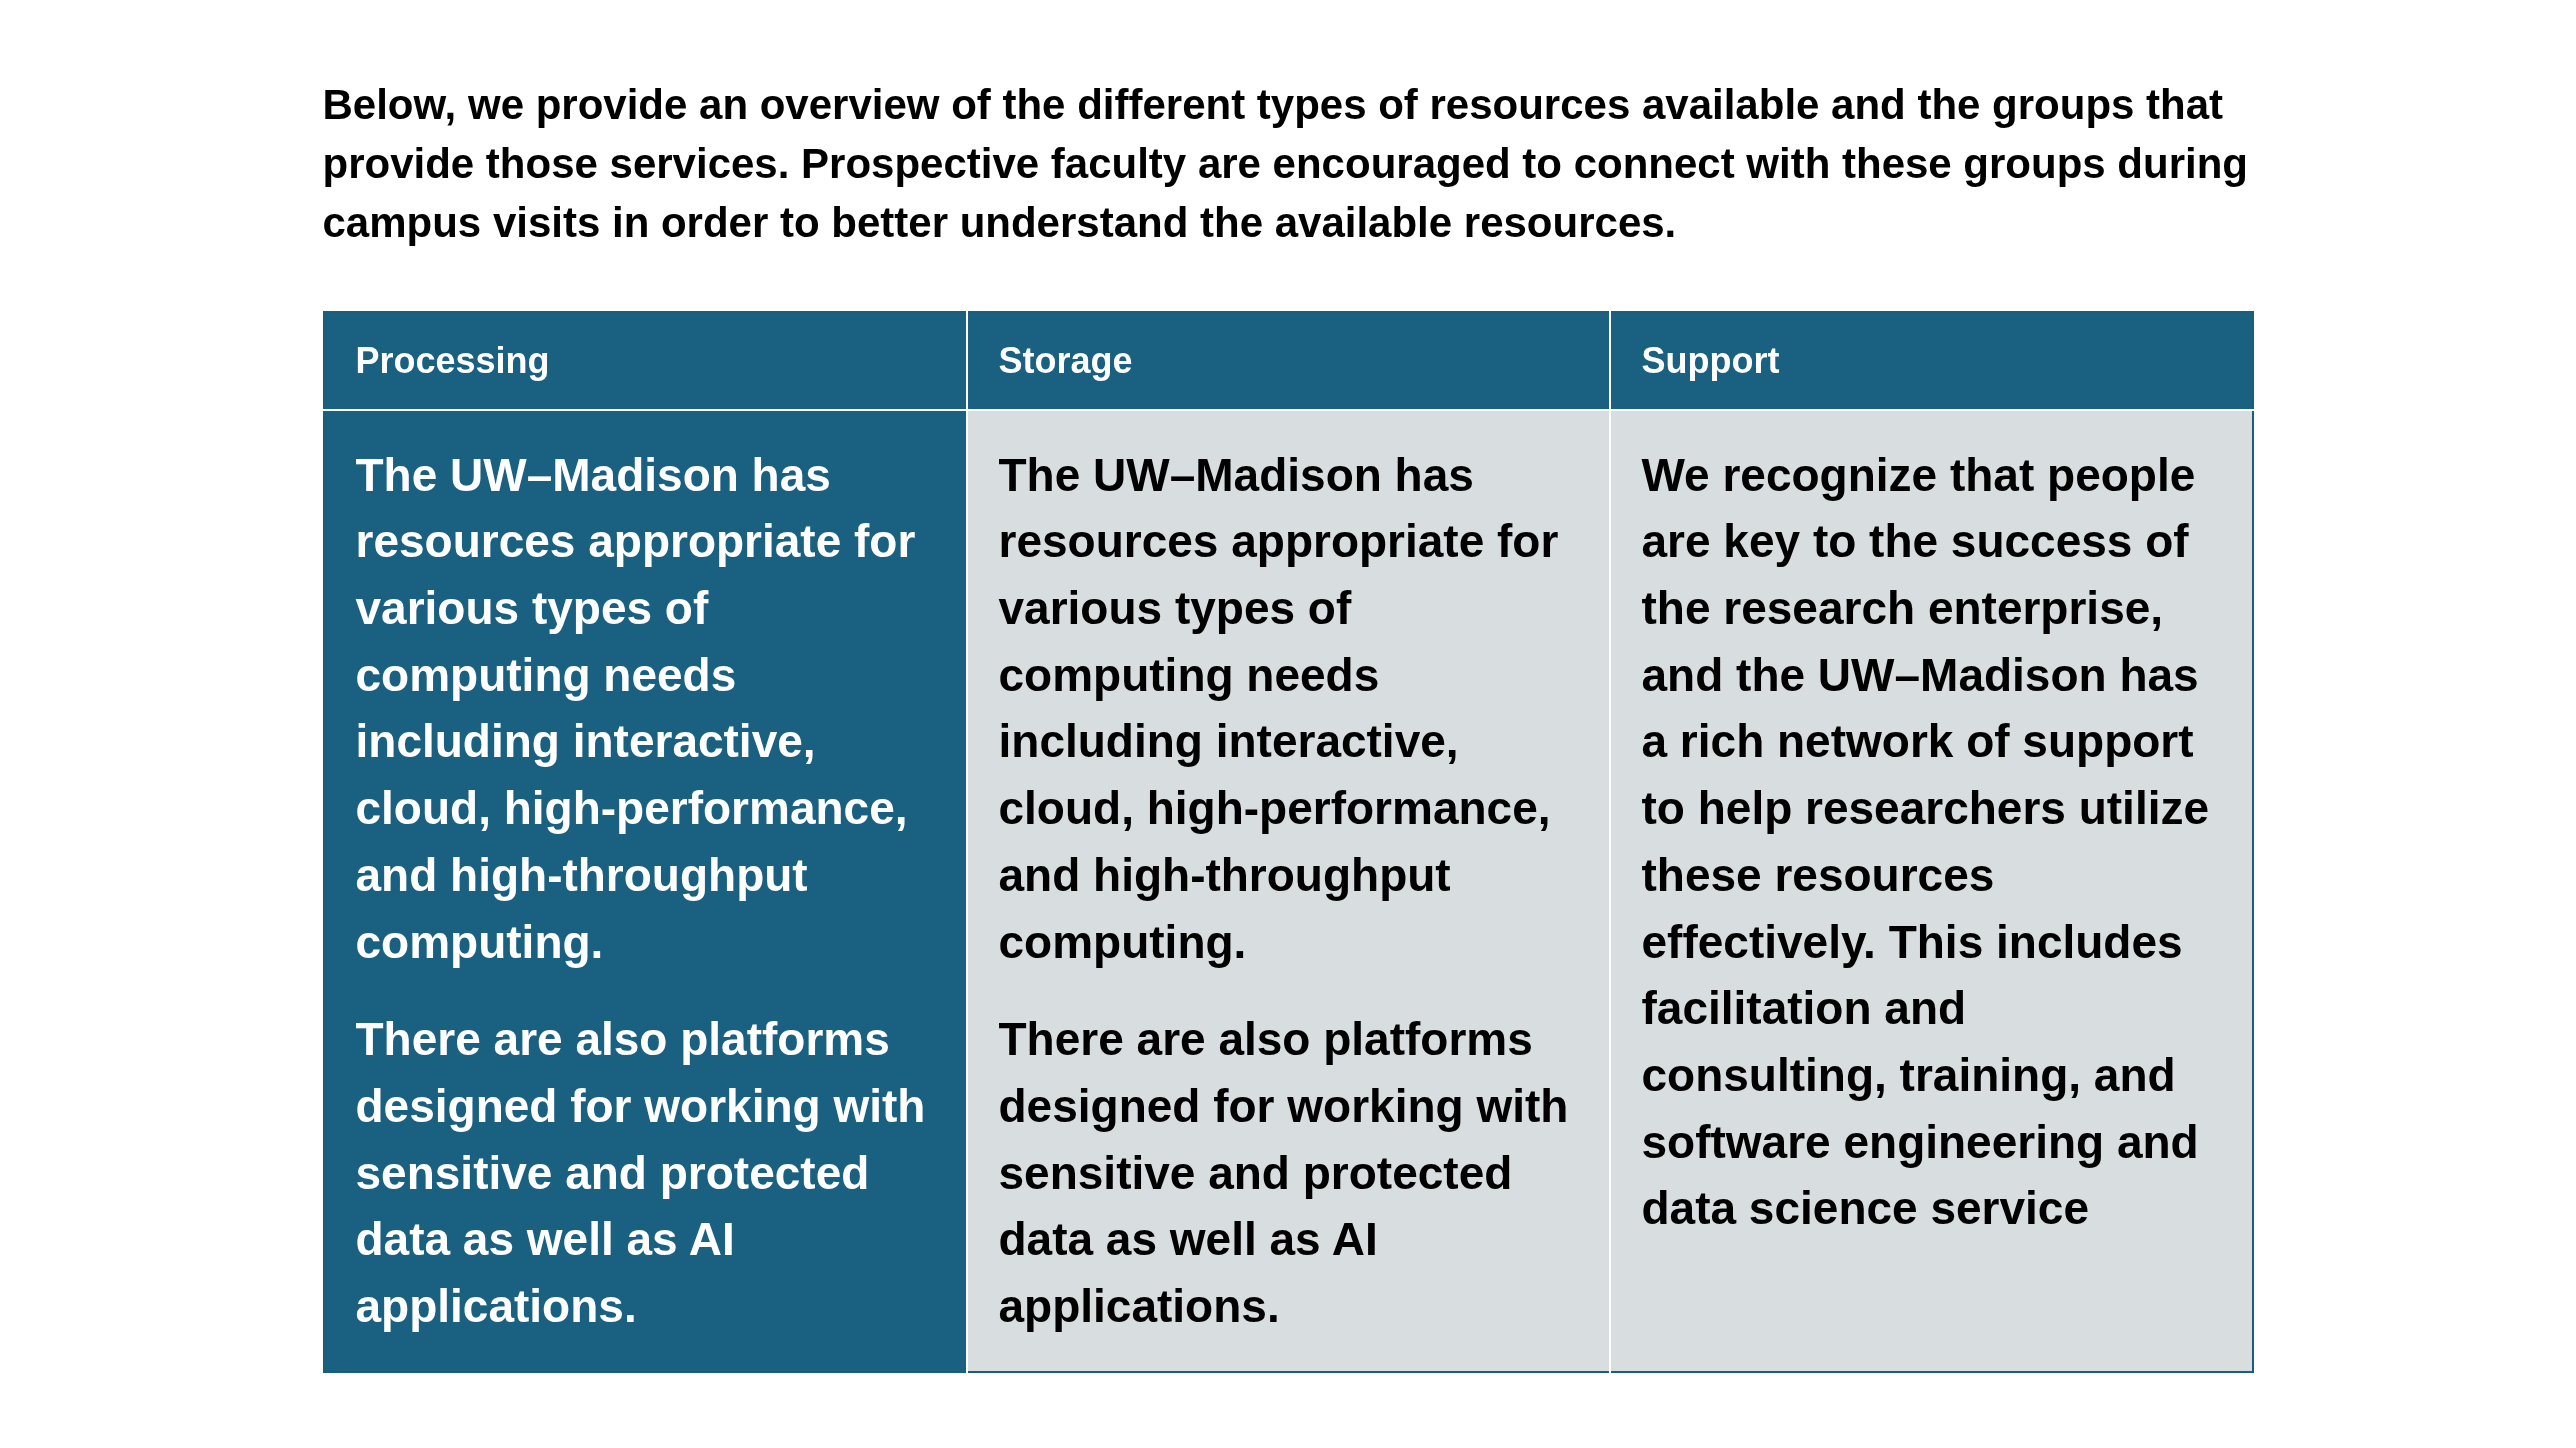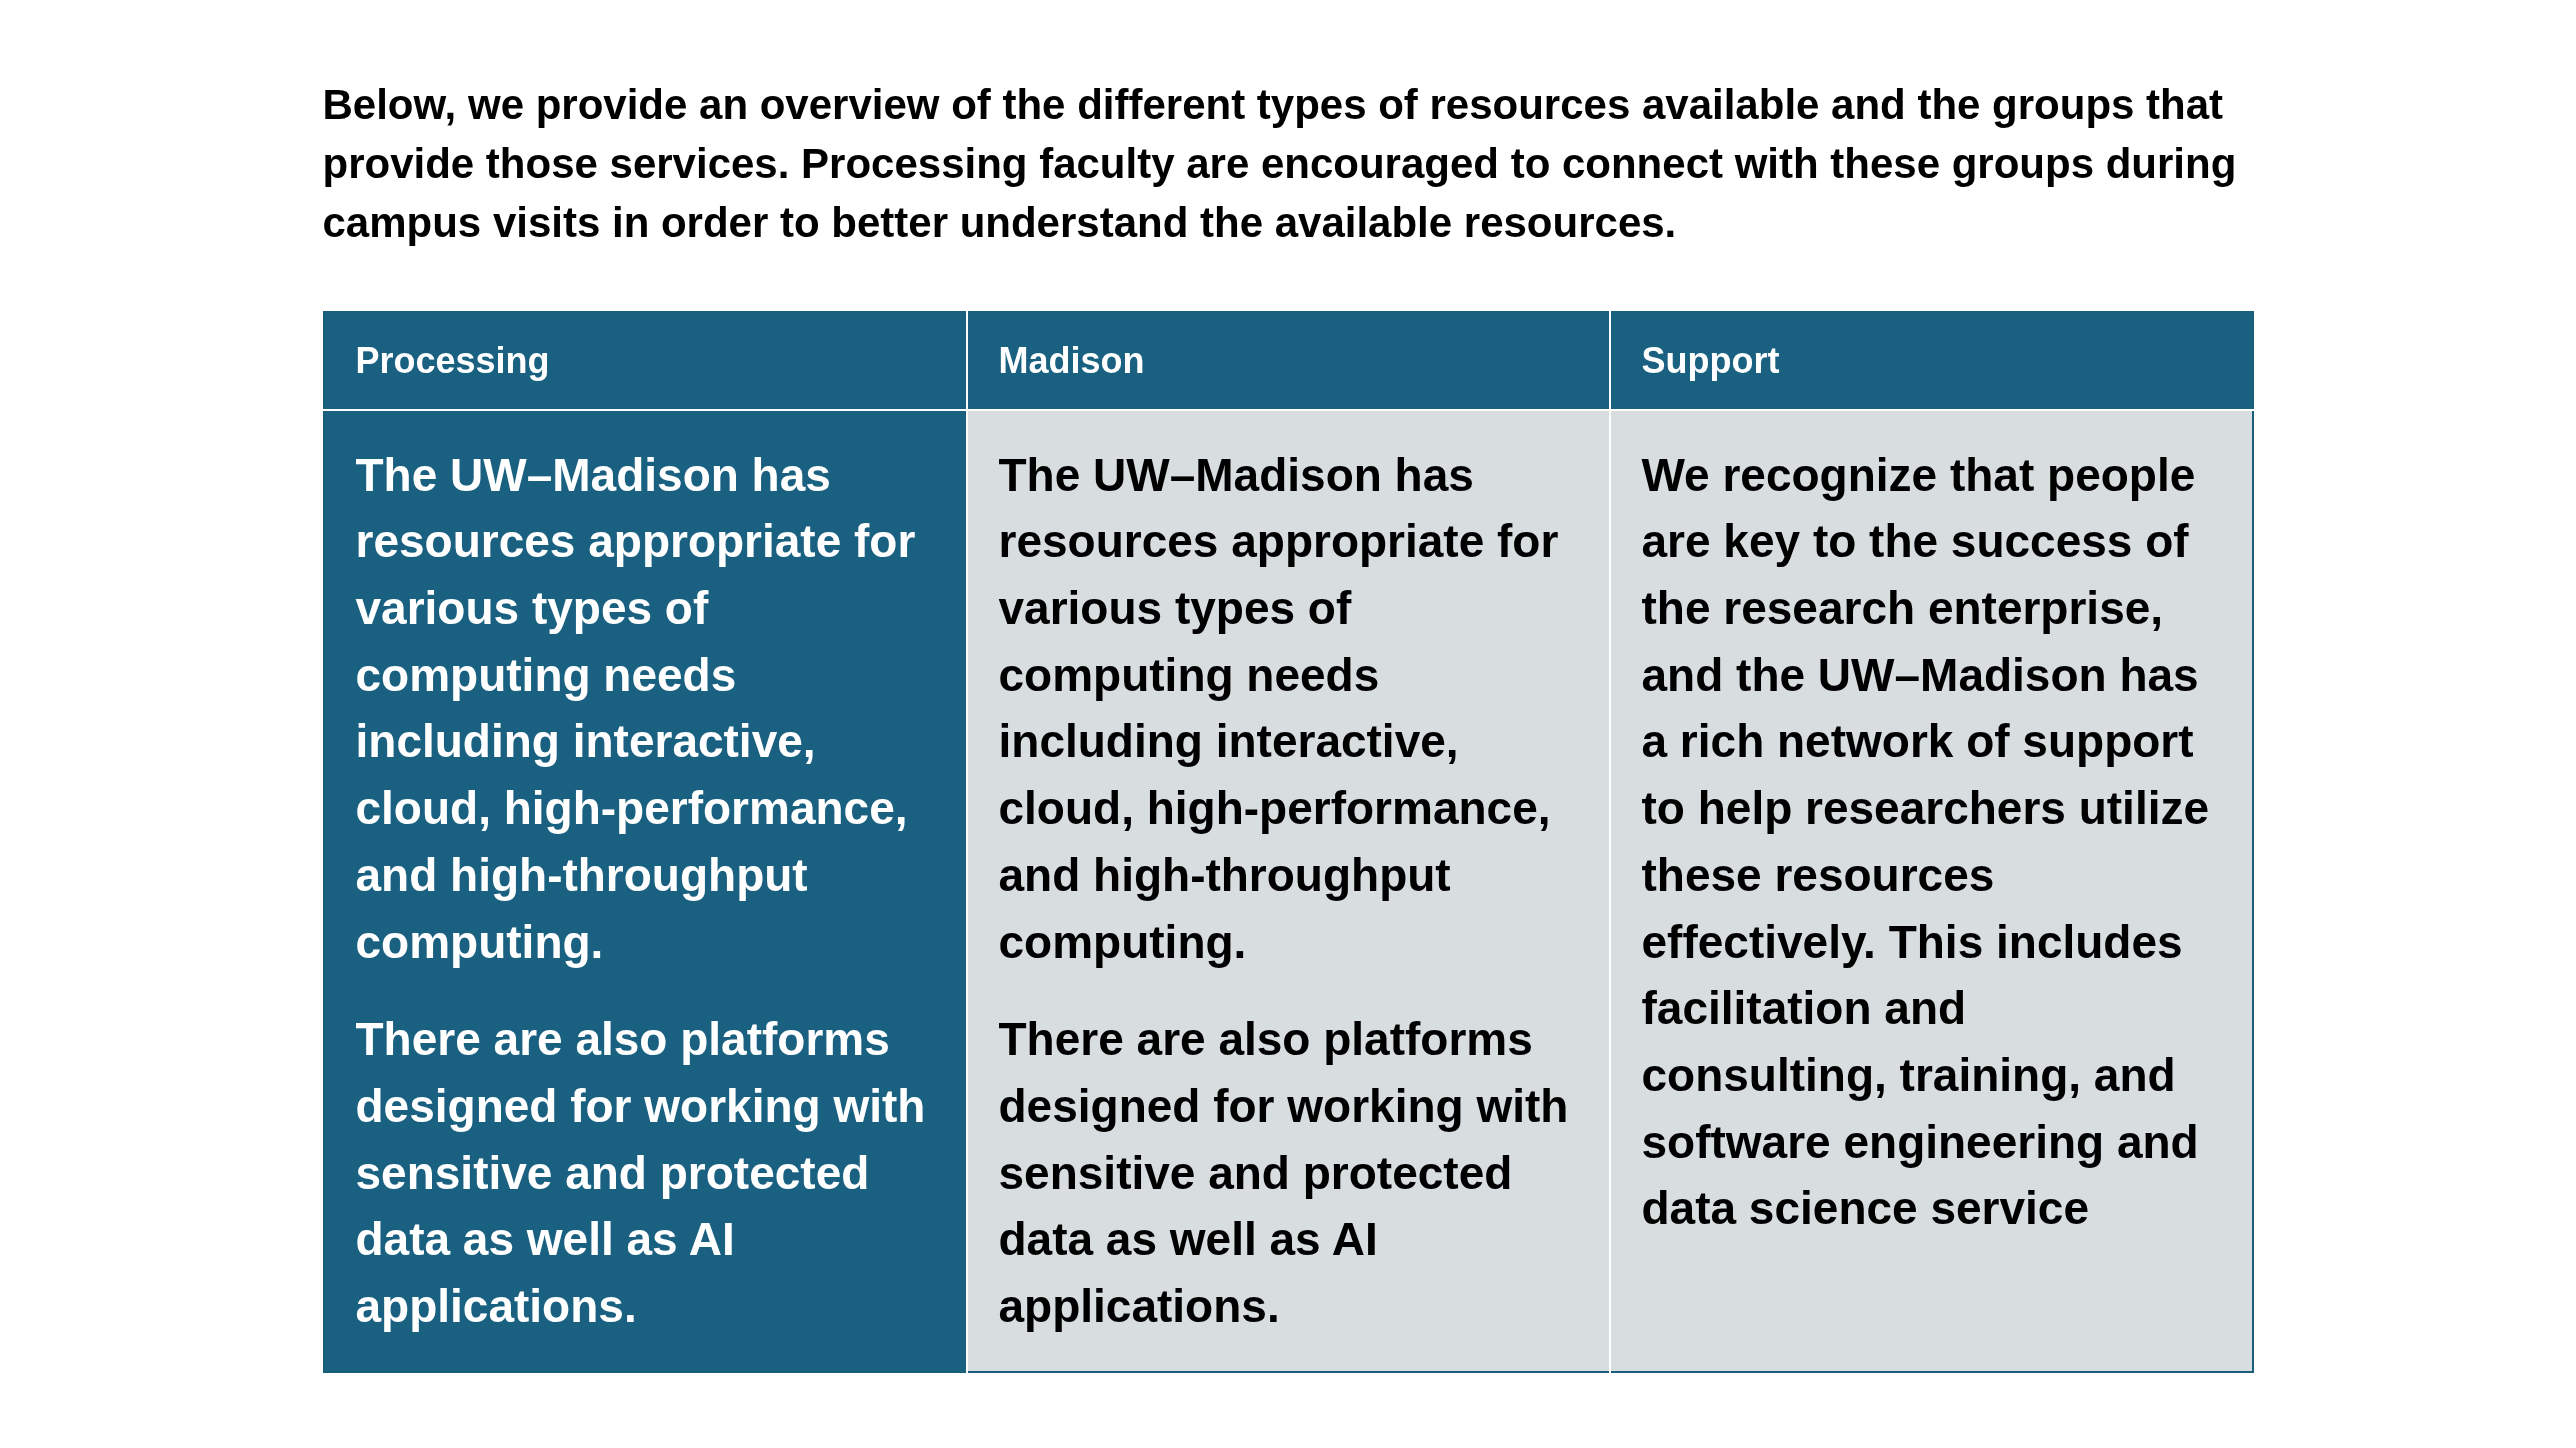--- a/index.html
+++ b/index.html
@@ -92,27 +92,27 @@
 
     .cell-paragraph:last-child {
       margin-bottom: 0;
     }
   </style>
 </head>
 <body>
 
 <div class="page-container">
 
-  <p class="intro-text">Below, we provide an overview of the different types of resources available and the groups that provide those services. Processing faculty are encouraged to connect with these groups during campus visits in order to better understand the available resources.</p>
+  <p class="intro-text">Below, we provide an overview of the different types of resources available and the groups that provide those services. Prospective faculty are encouraged to connect with these groups during campus visits in order to better understand the available resources.</p>
 
   <table class="data-table">
     <thead class="table-header">
       <tr>
         <th>Processing</th>
-        <th>Madison</th>
+        <th>Storage</th>
         <th>Support</th>
       </tr>
     </thead>
     <tbody class="table-body">
       <tr>
         <td class="col-processing">
           <div class="cell-paragraph">The UW–Madison has resources appropriate for various types of computing needs including interactive, cloud, high-performance, and high-throughput computing.</div>
           <div class="cell-paragraph"> There are also platforms designed for working with sensitive and protected data as well as AI applications.</div>
         </td>
         <td class="col-storage">

